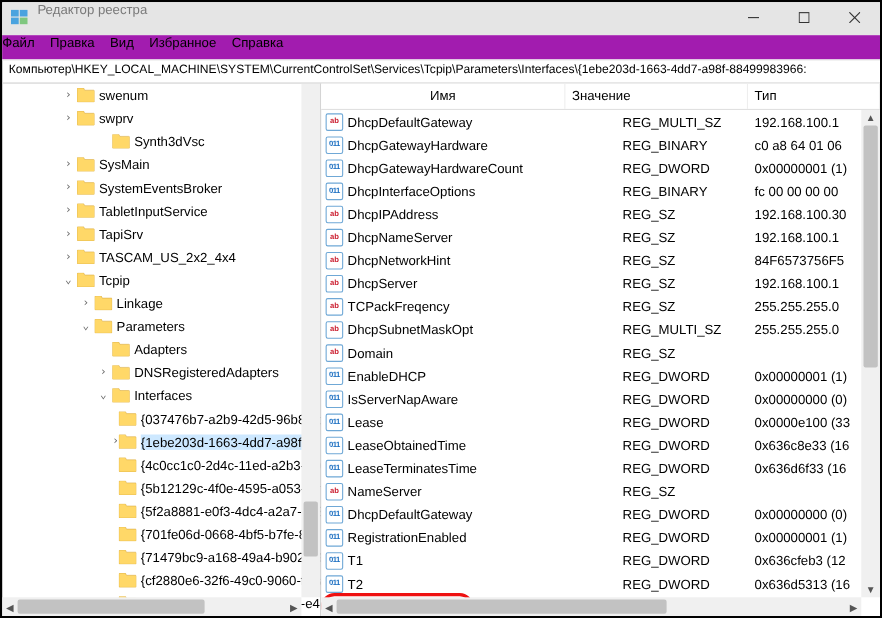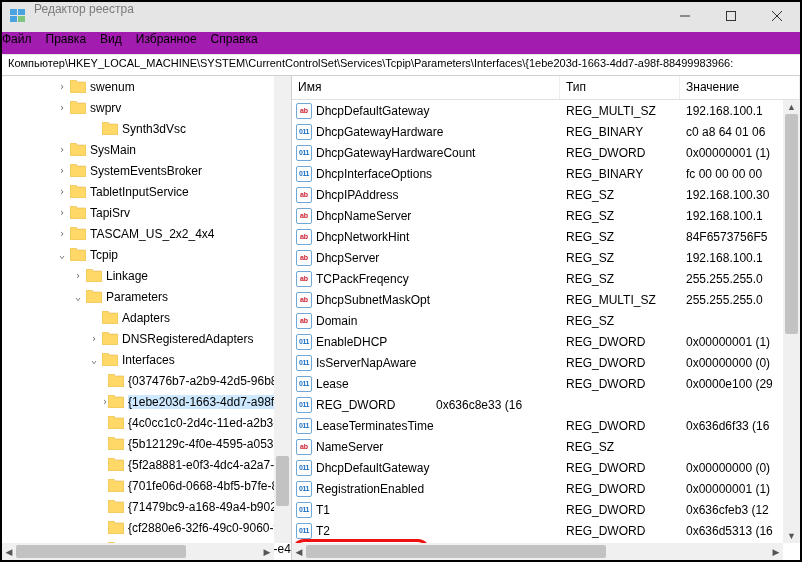--- a/index.html
+++ b/index.html
@@ -26,21 +26,21 @@
 .tree-scroll-v { position:absolute; right:0; top:0; width:17px; bottom:17px; background:#f0f0f0; }
 .tree-scroll-v .thumb { position:absolute; left:2px; right:2px; top:380px; height:50px; background:#c2c2c2; border-radius:2px; }
 .tree-scroll-h { position:absolute; left:0; right:17px; bottom:0; height:17px; background:#f0f0f0; display:flex; align-items:center; }
 .tree-scroll-h .thumb { position:absolute; top:2px; bottom:2px; left:14px; width:170px; background:#c2c2c2; border-radius:2px; }
 .tree-scroll-h .arrow { position:absolute; top:0; bottom:0; width:14px; display:flex; align-items:center; justify-content:center; color:#555; font-size:9px; }
 .tree-scroll-h .arrow.left { left:0; }
 .tree-scroll-h .arrow.right { right:0; }
 .listview { flex:1; display:flex; flex-direction:column; min-width:0; position:relative; }
 .list-header { height:24px; display:flex; border-bottom:1px solid #e0e0e0; background:#fff; }
 .list-header .col { padding:4px 6px; border-right:1px solid #eee; font-size:12px; }
-.col-name { width:268px; }
+.col-name { width:222px;text-align:center; }
 .col-type { width:120px; }
 .col-value { flex:1; }
 .list-body { flex:1; overflow:hidden; position:relative; }
 .list-rows { position:absolute; inset:0; overflow:hidden; }
 .list-row { height:21px; display:flex; align-items:center; padding-left:4px; white-space:nowrap; }
 .list-row .ic { width:20px; display:flex; align-items:center; justify-content:flex-start; }
 .val-icon { width:16px; height:16px; border:1px solid #6fa8d6; border-radius:2px; display:flex; align-items:center; justify-content:center; background:#fff; font-size:7px; font-weight:bold; }
 .val-icon.str { color:#c23; }
 .val-icon.bin { color:#1a6ec1; letter-spacing:-0.5px; }
 .list-row .c-name { width:250px; overflow:hidden; text-overflow:clip; }
@@ -320,22 +320,22 @@
       <div class="tree-scroll-h">
         <div class="arrow left">◀</div>
         <div class="thumb"></div>
         <div class="arrow right">▶</div>
       </div>
     </div>
 
     <div class="listview">
       <div class="list-header">
         <div class="col col-name">Имя</div>
+        <div class="col col-value">Значение</div>
         <div class="col col-type">Тип</div>
-        <div class="col col-value">Значение</div>
       </div>
       <div class="list-body">
         <div class="list-rows" id="list-rows">
             <div class="list-row">
               <span class="ic">
                 <span class="val-icon str">ab</span>
               </span>
               <span class="c-name">DhcpDefaultGateway</span>
               <span class="c-type">REG_MULTI_SZ</span>
               <span class="c-val">192.168.100.1</span>
@@ -435,26 +435,27 @@
               <span class="c-name">IsServerNapAware</span>
               <span class="c-type">REG_DWORD</span>
               <span class="c-val">0x00000000 (0)</span>
             </div>
             <div class="list-row">
               <span class="ic">
                 <span class="val-icon bin">011</span>
               </span>
               <span class="c-name">Lease</span>
               <span class="c-type">REG_DWORD</span>
-              <span class="c-val">0x0000e100 (29</span>
-            </div>
-            <div class="list-row">
-              <span class="ic">
-                <span class="val-icon bin">011</span>
-              </span>
+              <span class="c-val">0x0000e100 (33</span>
+            </div>
+            <div class="list-row">
+              <span class="ic">
+                <span class="val-icon bin">011</span>
+              </span>
+              <span class="c-name">LeaseObtainedTime</span>
               <span class="c-type">REG_DWORD</span>
               <span class="c-val">0x636c8e33 (16</span>
             </div>
             <div class="list-row">
               <span class="ic">
                 <span class="val-icon bin">011</span>
               </span>
               <span class="c-name">LeaseTerminatesTime</span>
               <span class="c-type">REG_DWORD</span>
               <span class="c-val">0x636d6f33 (16</span>

